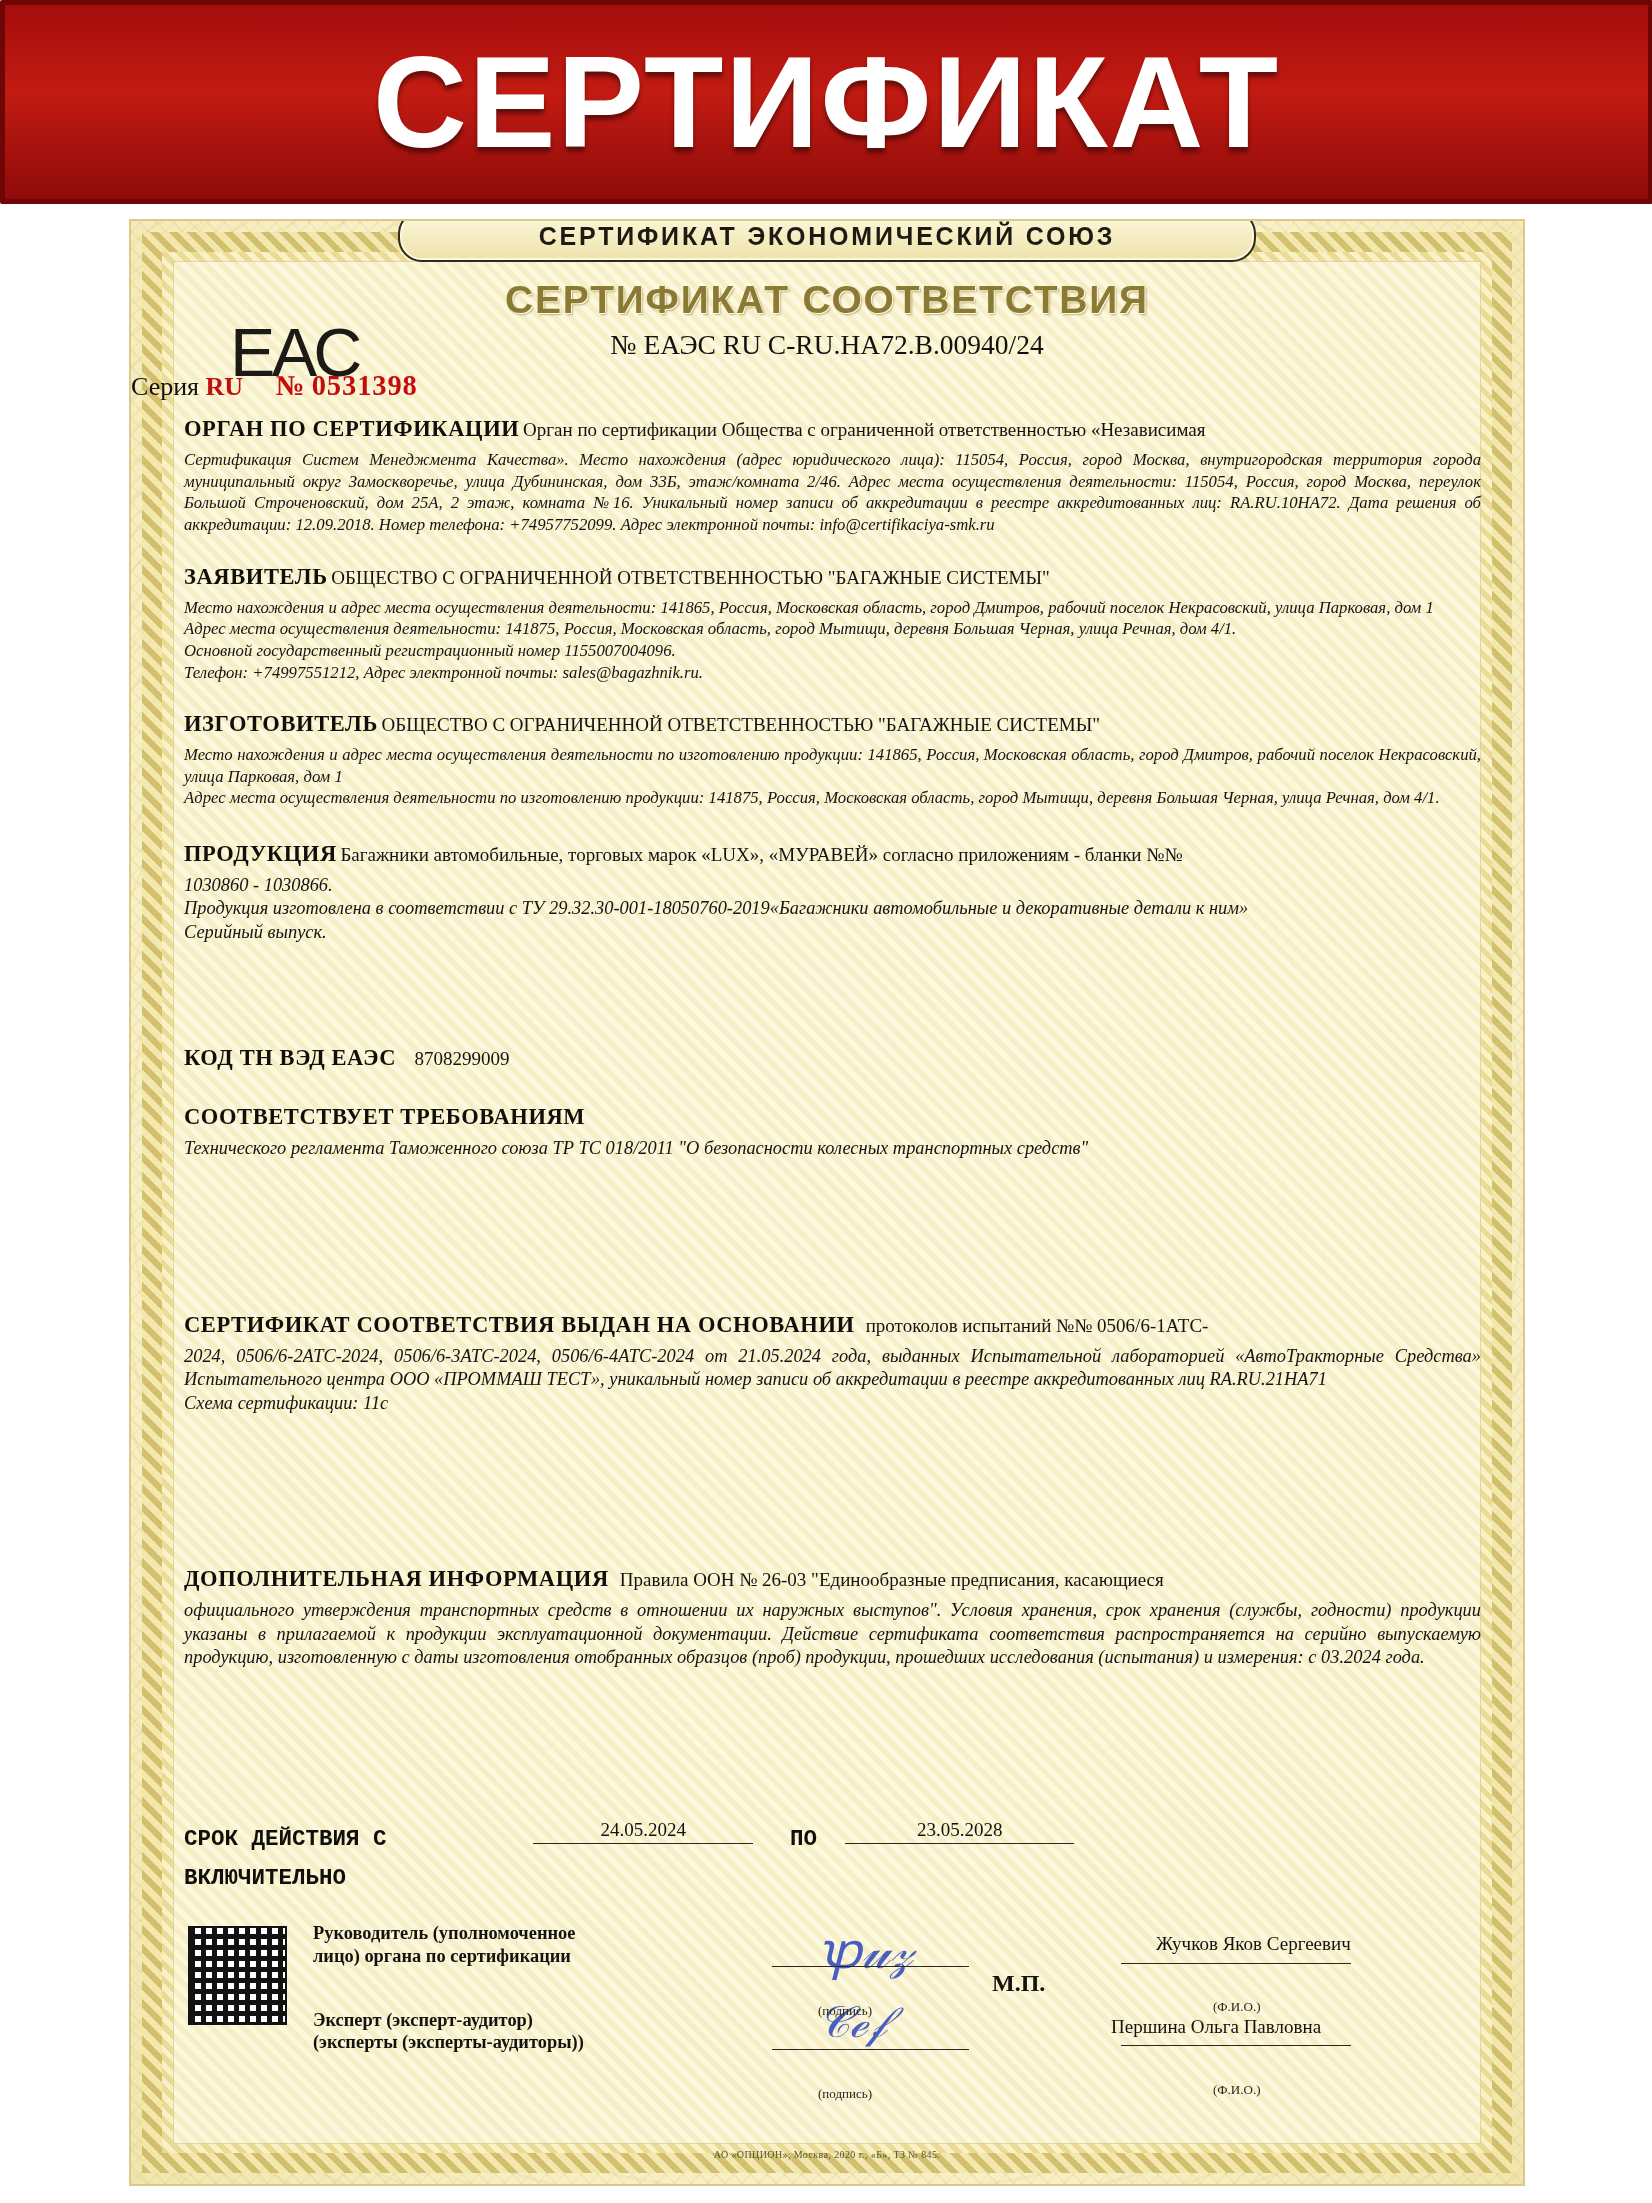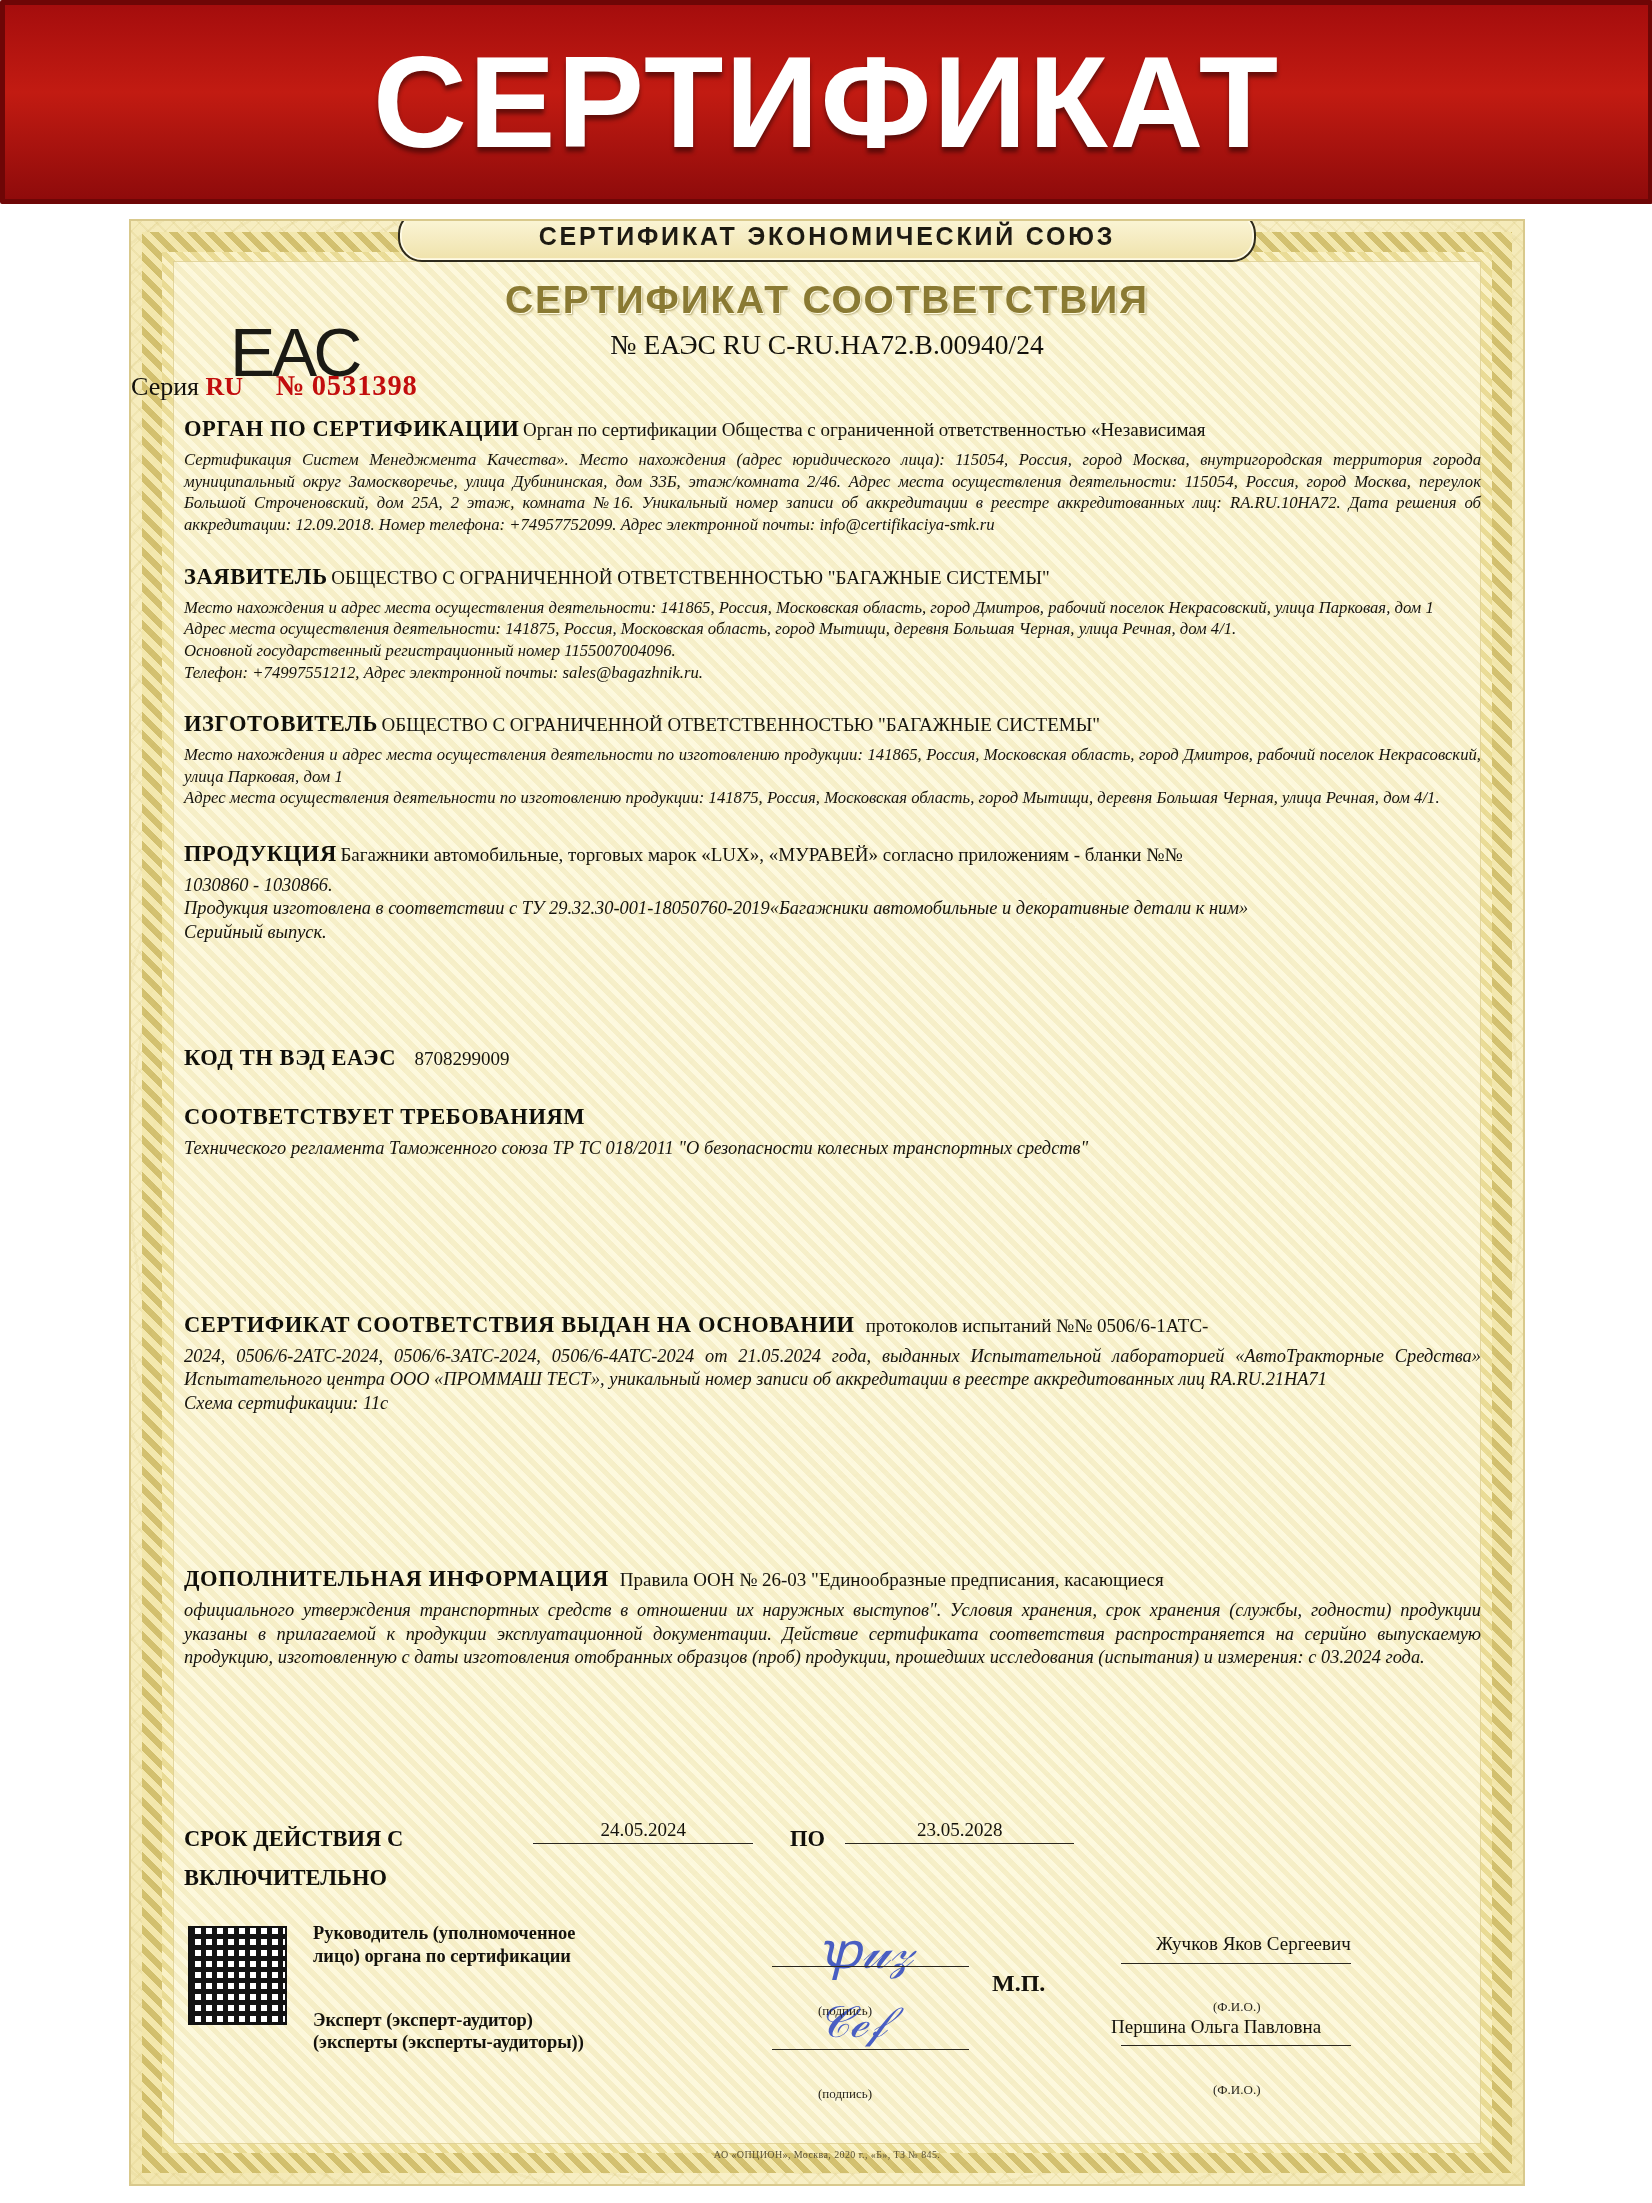--- a/index.html
+++ b/index.html
@@ -202,21 +202,21 @@
   
   .dates {
     position: absolute;
     left: 53px;
     right: 42px;
     top: 1598px;
     height: 83px;
   }
   .date-label {
     position: absolute;
-    font-family: Liberation Serif, serif;
+    font-family: Liberation Mono, monospace;
     font-weight: bold;
     font-size: 22.5px;
     color: #100f0a;
   }
   .date-val {
     position: absolute;
     font-size: 19px;
     color: #14120c;
     border-bottom: 1.4px solid #2a2720;
     padding: 0 9.2px 1.8px 9.2px;

